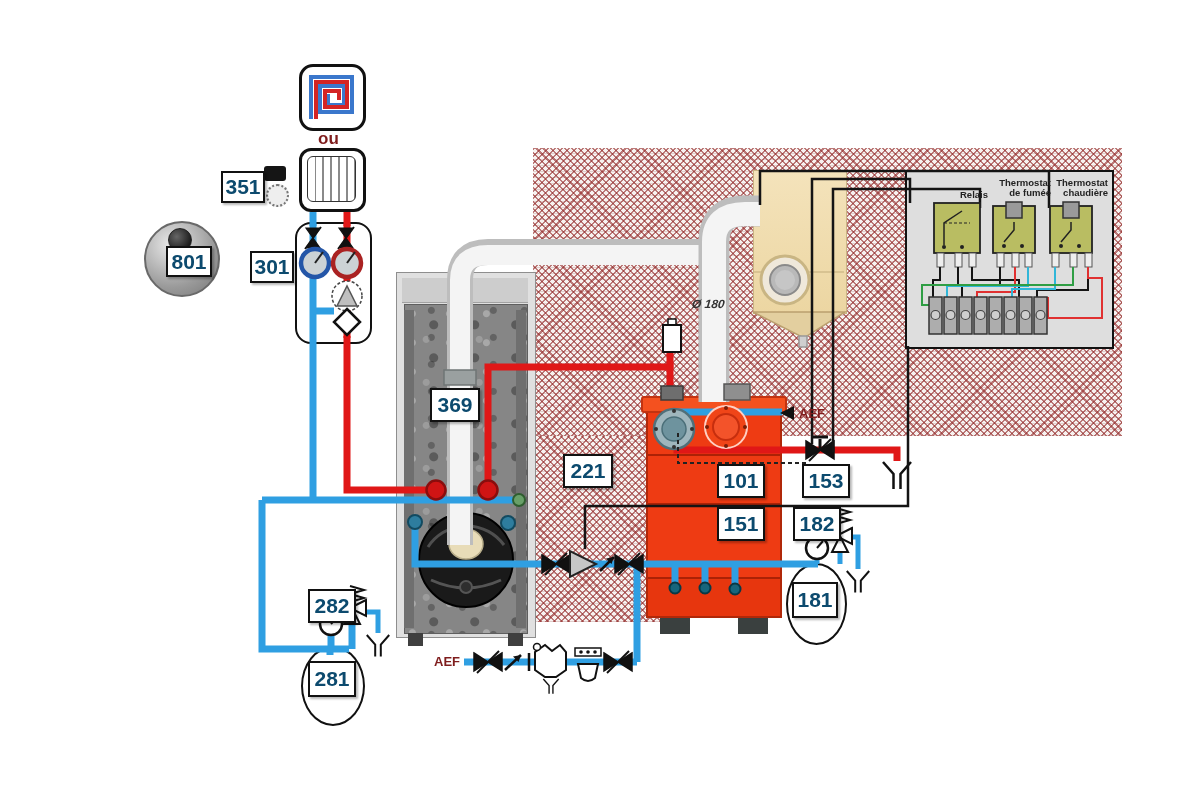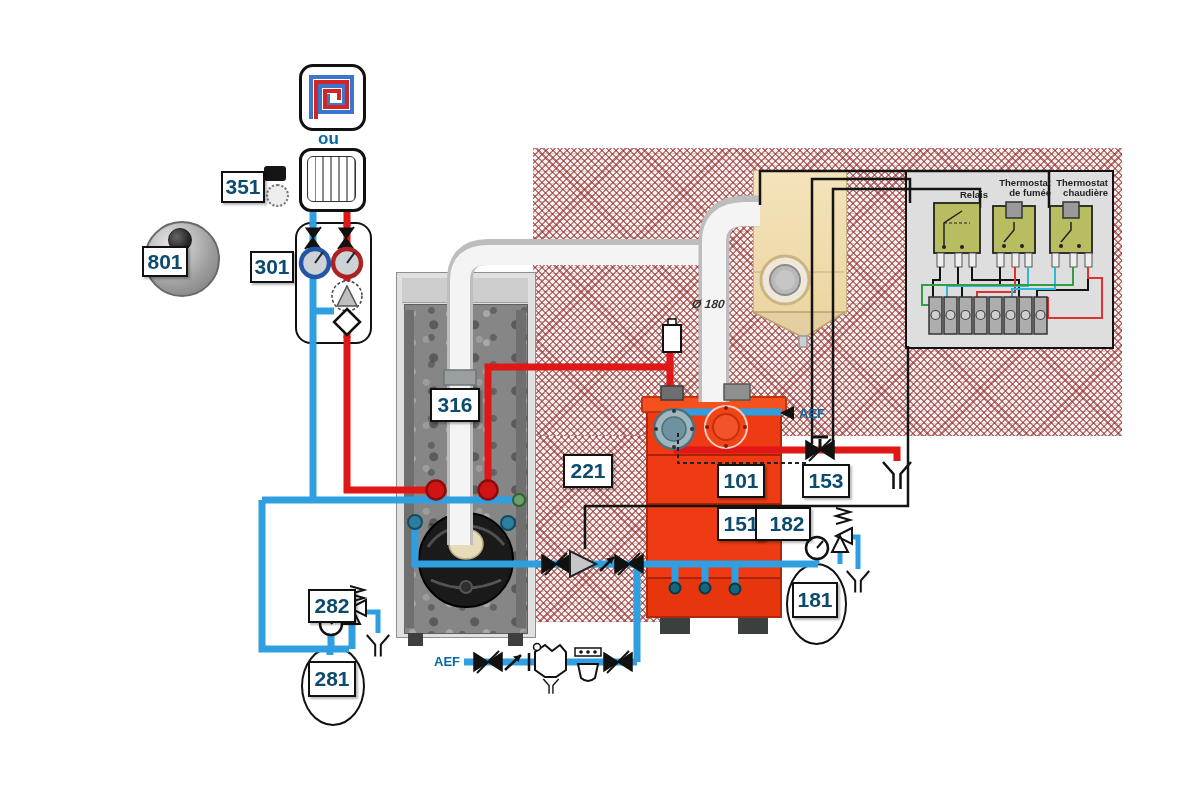--- a/index.html
+++ b/index.html
@@ -8,21 +8,21 @@
   .abs{position:absolute;}
   .wall{position:absolute;background-color:#f7f2f0;
     background-image:
       repeating-linear-gradient(45deg, rgba(148,42,42,.60) 0 1.5px, transparent 1.5px 5px),
       repeating-linear-gradient(135deg, rgba(148,42,42,.60) 0 1.5px, transparent 1.5px 5px),
       repeating-linear-gradient(0deg, rgba(120,30,30,.18) 0 1px, transparent 1px 6px);}
   .lbl{position:absolute;display:flex;align-items:center;justify-content:center;
        background:#fff;border:2px solid #111;color:#0c4a6e;
        font:700 21px "Liberation Sans",sans-serif;
        box-shadow:1.5px 1.5px 2px rgba(0,0,0,.28);}
-  .txt{position:absolute;font:700 13px "Liberation Sans",sans-serif;color:#0369a1;}
+  .txt{position:absolute;font:700 13px "Liberation Sans",sans-serif;color:#7f1d1d;}
   .plbl{position:absolute;font:600 9.5px "Liberation Sans",sans-serif;color:#222;
         text-align:right;white-space:pre-line;line-height:1.1;}
   .iconbox{position:absolute;background:#fff;border:3px solid #111;}
   .tankbody{position:absolute;background-color:#868686;
     background-image:
       radial-gradient(circle at 20% 30%, rgba(255,255,255,.28) 0 3px, transparent 4px),
       radial-gradient(circle at 70% 60%, rgba(0,0,0,.32) 0 4px, transparent 5px),
       radial-gradient(circle at 40% 80%, rgba(255,255,255,.18) 0 3px, transparent 4px),
       radial-gradient(circle at 85% 20%, rgba(0,0,0,.26) 0 3px, transparent 4px);
     background-size:37px 29px,41px 33px,53px 43px,31px 27px;}
@@ -318,28 +318,28 @@
           <circle cx="1010.5" cy="315" r="4.5"></circle>
         <circle cx="1025.5" cy="315" r="4.5"></circle>
           <circle cx="1040.5" cy="315" r="4.5"></circle>
       </g>
     </g>
   </svg>
 
   <div class="txt" style="left:318px;top:129px;font-size:17px;">ou</div>
 
   <div class="lbl" style="left:221px;top:171px;width:40px;height:28px;">351</div>
-  <div class="lbl" style="left:142px;top:246px;width:42px;height:27px;">801</div>
+  <div class="lbl" style="left:166px;top:246px;width:42px;height:27px;">801</div>
   <div class="lbl" style="left:250px;top:251px;width:40px;height:28px;text-align:center;">301</div>
-  <div class="lbl" style="left:430px;top:388px;width:46px;height:30px;">316</div>
+  <div class="lbl" style="left:430px;top:388px;width:46px;height:30px;">369</div>
   <div class="lbl" style="left:563px;top:454px;width:46px;height:30px;">221</div>
   <div class="lbl" style="left:717px;top:464px;width:44px;height:30px;text-align:center;">101</div>
   <div class="lbl" style="left:717px;top:507px;width:44px;height:30px;">151</div>
   <div class="lbl" style="left:802px;top:464px;width:44px;height:30px;">153</div>
-  <div class="lbl" style="left:755px;top:507px;width:44px;height:30px;padding-left:8px;">182</div>
+  <div class="lbl" style="left:793px;top:507px;width:44px;height:30px;">182</div>
   <div class="lbl" style="left:792px;top:582px;width:42px;height:32px;">181</div>
   <div class="lbl" style="left:308px;top:589px;width:44px;height:30px;">282</div>
   <div class="lbl" style="left:308px;top:661px;width:44px;height:32px;">281</div>
 
   <div class="txt" style="left:799px;top:406px;">AEF</div>
   <div class="txt" style="left:434px;top:654px;">AEF</div>
   <div class="txt" style="left:692px;top:297px;font-size:12px;font-style:italic;transform:skewX(-6deg);color:#333;">Ø 180</div>
 
   <div class="plbl" style="left:926px;top:190px;width:62px;">Relais</div>
   <div class="plbl" style="left:991px;top:178px;width:60px;">Thermostat

